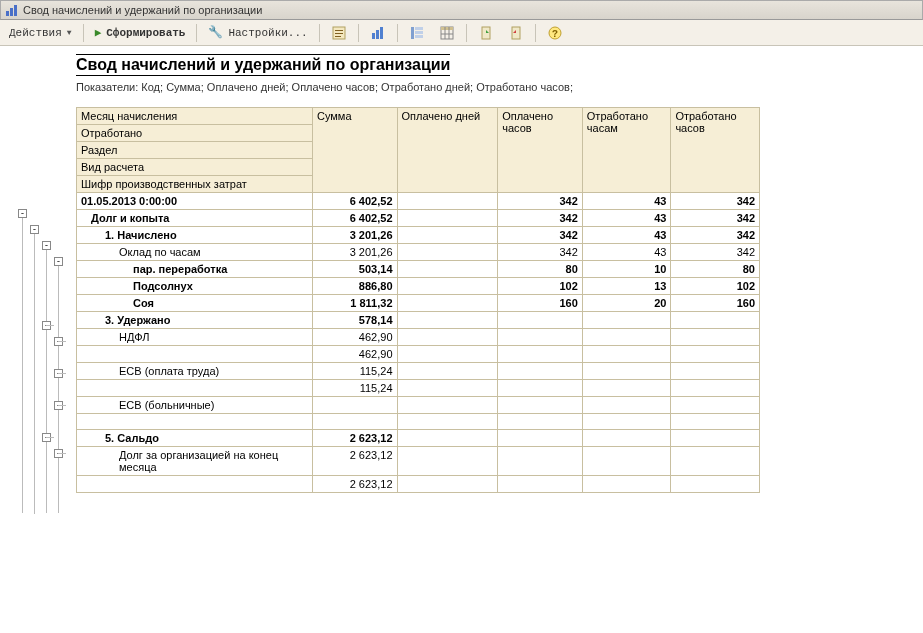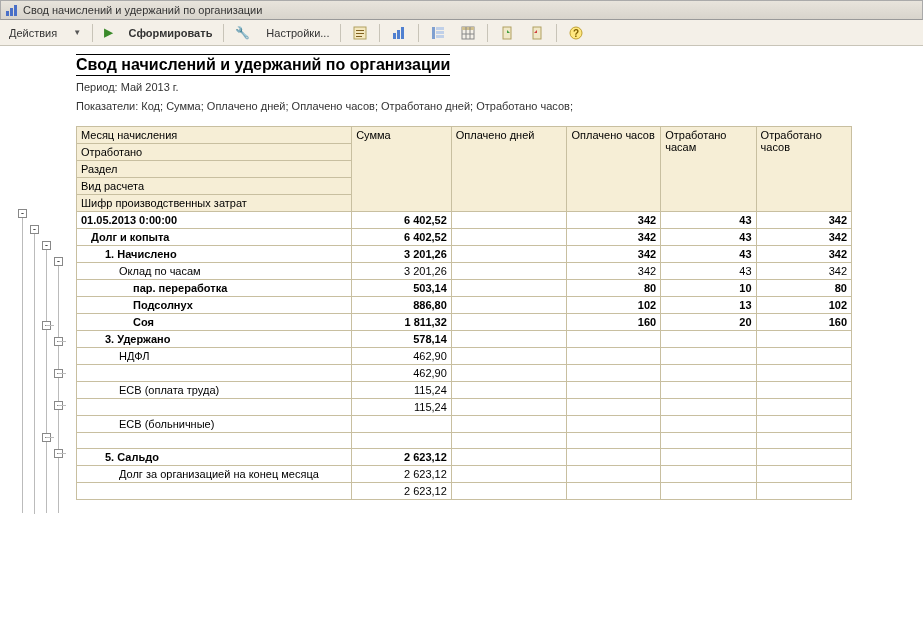--- a/index.html
+++ b/index.html
@@ -29,27 +29,28 @@
     border-bottom: 1px solid #c8c4b8;
     padding: 3px 4px;
     display: flex;
     align-items: center;
     gap: 4px;
     height: 26px;
   }
   .tbtn {
     display: inline-flex;
     align-items: center;
-    gap: 16px;
+    gap: 5px;
     padding: 2px 4px;
     border: 1px solid transparent;
     border-radius: 2px;
     cursor: pointer;
     font-size: 11px;
     color: #333;
+    font-family: Liberation Mono, monospace;
   }
   .tbtn .dd { font-size: 8px; color: #555; }
   .tsep {
     width: 1px; height: 18px; background: #c8c4b8; margin: 0 2px;
   }
   .play { color: #3a8a2a; font-size: 11px; }
   .bold { font-weight: bold; }
   .wrench { color: #d4a020; font-size: 12px; }
   .ticon svg { display:block; }
 
@@ -80,21 +81,21 @@
   }
   .meta {
     font-size: 11px;
     color: #333;
     margin-top: 4px;
     line-height: 1.35;
   }
   table.grid {
     border-collapse: collapse;
     margin-top: 12px;
-    width: 776px;
+    width: 684px;
   }
   table.grid td {
     border: 1px solid #c8bfa0;
     padding: 2px 4px;
     font-size: 11px;
     vertical-align: top;
     height: 16px;
   }
   .hdrcell {
     background: #f6eed6;
@@ -238,21 +239,20 @@
     <div class="tree-line-h" style="left:46px; top:279px; width:8px;"></div>
     <div class="tree-line-h" style="left:58px; top:295px; width:8px;"></div>
     <div class="tree-line-h" style="left:58px; top:327px; width:8px;"></div>
     <div class="tree-line-h" style="left:58px; top:359px; width:8px;"></div>
     <div class="tree-line-h" style="left:46px; top:391px; width:8px;"></div>
     <div class="tree-line-h" style="left:58px; top:407px; width:8px;"></div>
   </div>
 
   <div class="content">
     <div class="report-title">Свод начислений и удержаний по организации</div>
-    <div class="meta">Период: Май 2013 г.</div>
     <div class="meta">Показатели: Код; Сумма; Оплачено дней; Оплачено часов; Отработано дней; Отработано часов;</div>
 
     <table class="grid">
       <colgroup>
         <col style="width:302px">
         <col style="width:110px">
         <col style="width:126px">
         <col style="width:100px">
         <col style="width:100px">
         <col style="width:100px">

